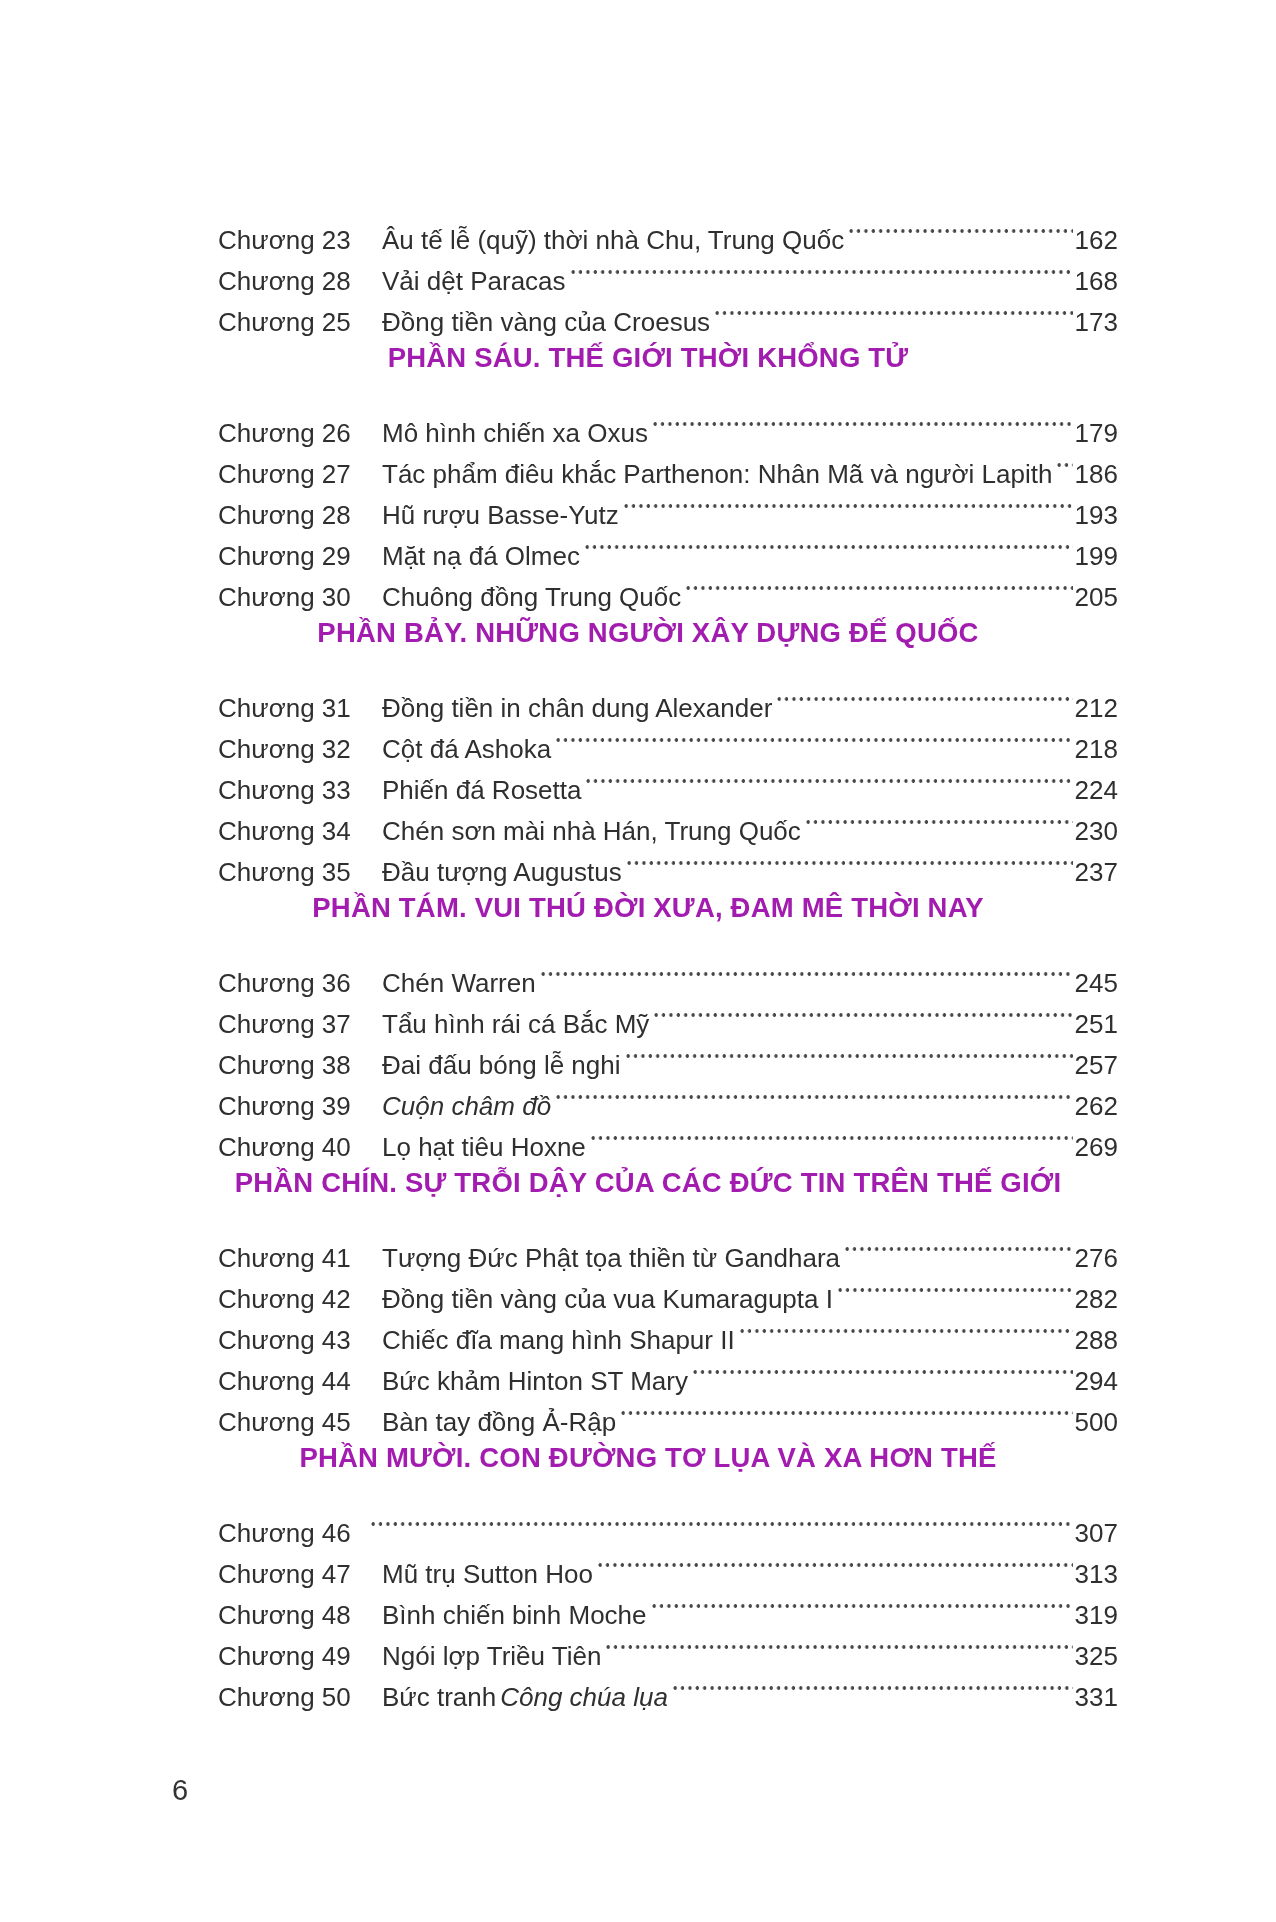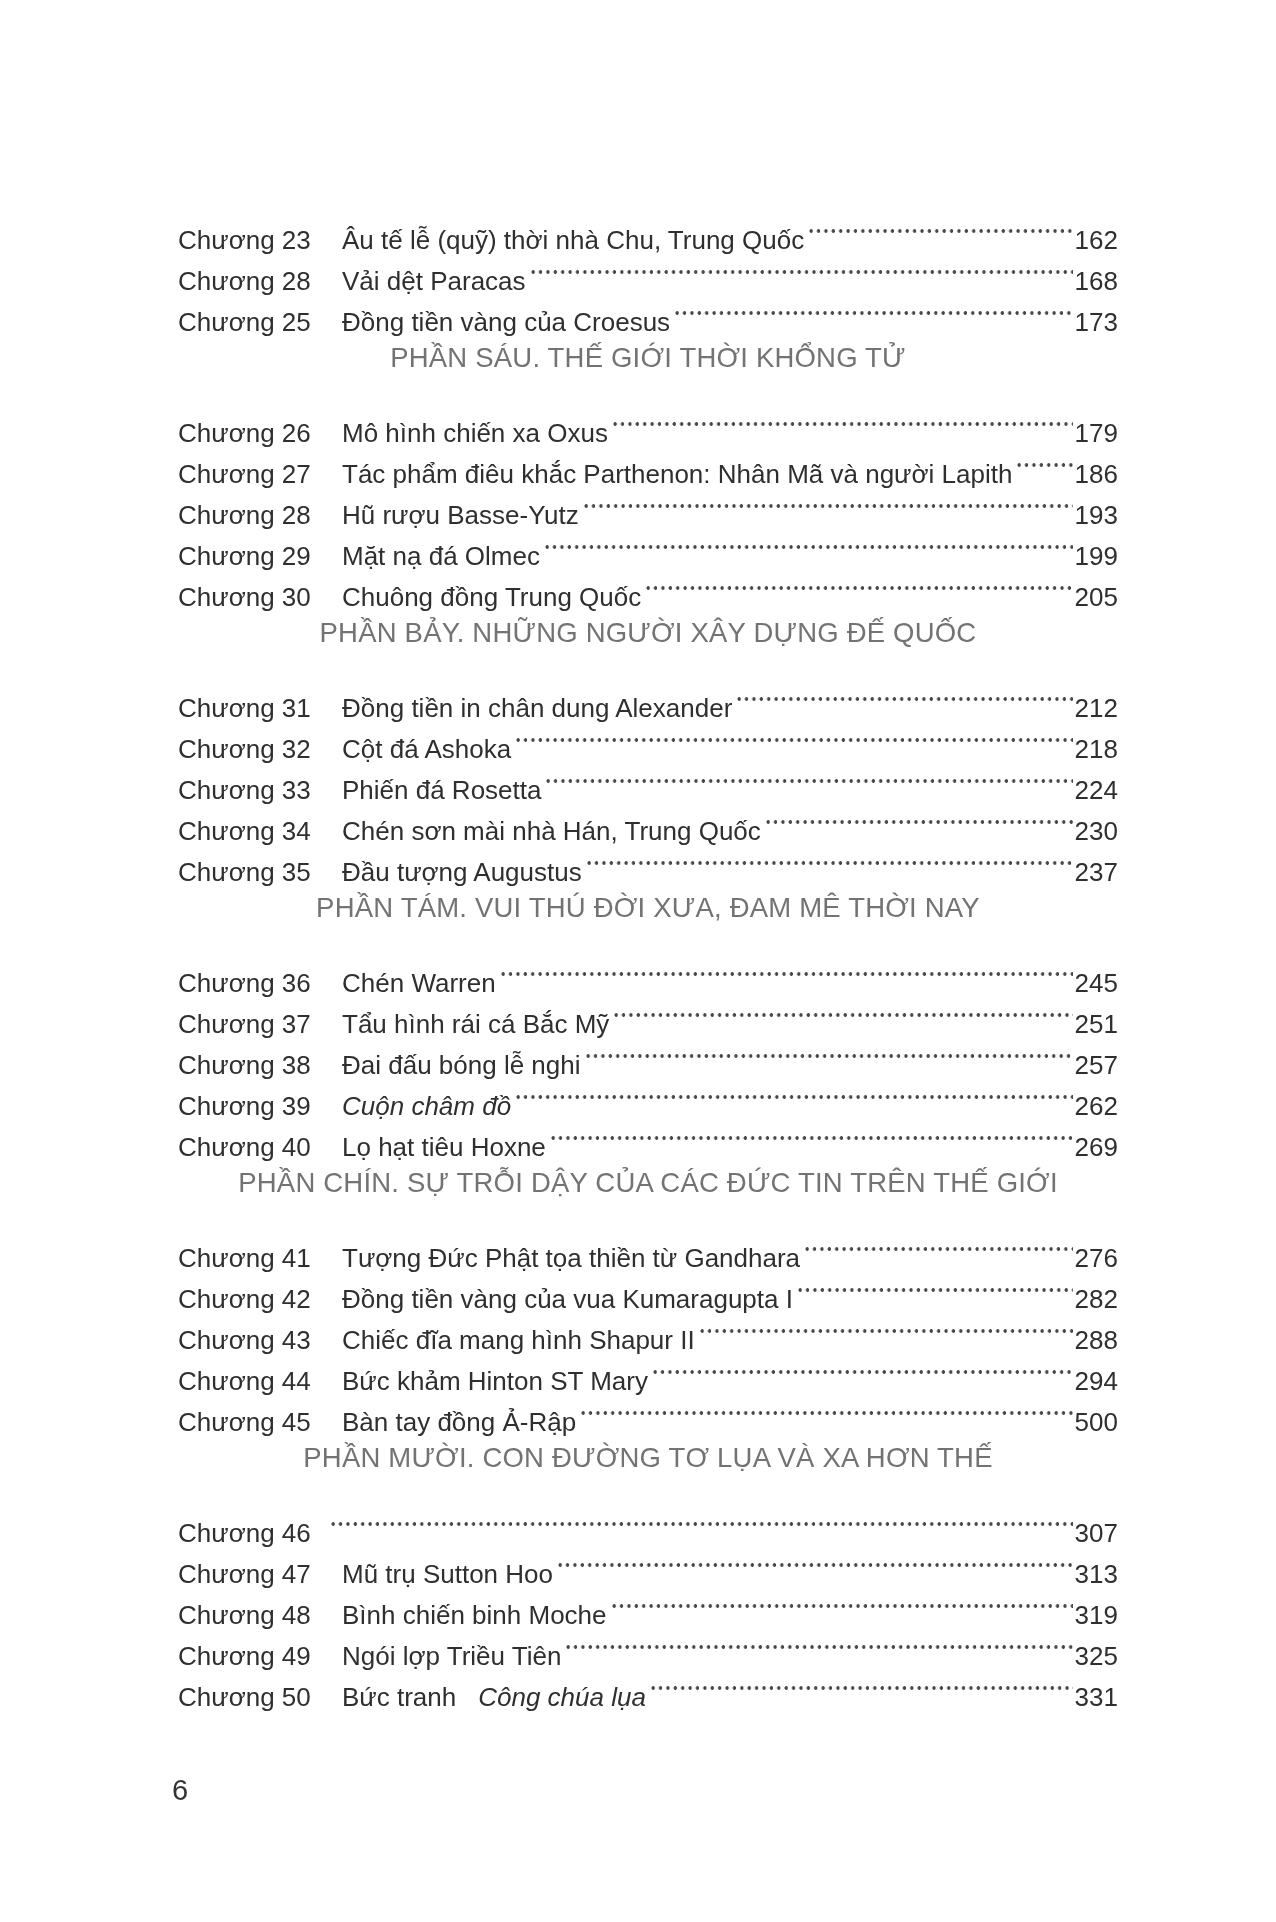--- a/index.html
+++ b/index.html
@@ -3,33 +3,33 @@
 <meta charset="utf-8">
 <style>
   html,body { margin:0; padding:0; }
   body {
     width:1276px; height:1922px; background:#ffffff; position:relative;
     font-family:"Liberation Sans","DejaVu Sans",sans-serif; color:#2f2f2f;
     overflow:hidden;
   }
   .content { position:absolute; left:178px; top:200px; width:940px; }
   .toc-row { display:flex; align-items:baseline; height:41px; font-size:26px; line-height:41px; }
-  .chap  { flex:0 0 148px; }
+  .chap  { flex:0 0 148px;margin-left:40px; }
   .title { white-space:nowrap;margin-left:16px; }
   .italic { font-style:italic; }
-  .gap-left { margin-left:22px; }
+  .gap-left { margin-left:4px; }
   .dots {
     flex:1 1 auto; align-self:flex-end; height:6px; margin:0 2px 7px 5px;
     background-image:radial-gradient(circle at 2.2px 3px, #464646 1.55px, transparent 2px);
     background-size:7.4px 6px; background-repeat:repeat-x; background-position:left bottom;
   }
   .pg { flex:0 0 auto;margin-top:20px; }
   .section-header {
     height:70px; display:flex; align-items:center; justify-content:center;
-    font-weight:400; font-size:27.5px; color:#737373; text-align:center; letter-spacing:0.2px;
+    font-weight:700; font-size:27.5px; color:#a21caf; text-align:center; letter-spacing:0.2px;
     white-space:nowrap;
   }
   .footer-pagenum { position:absolute; left:172px; top:1773px; font-size:29px; line-height:34px; color:#333; }
 </style>
 </head>
 <body>
 
 <div class="content">
 
   <div class="toc-row">

